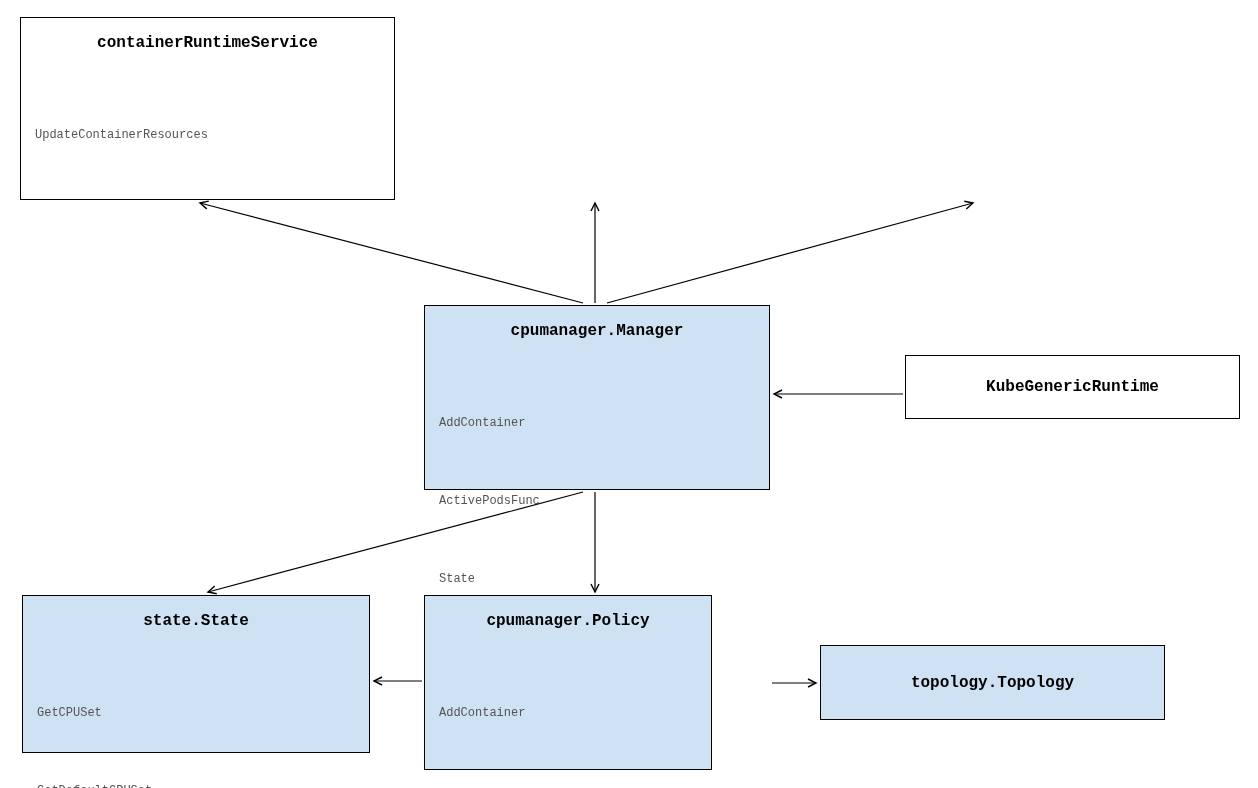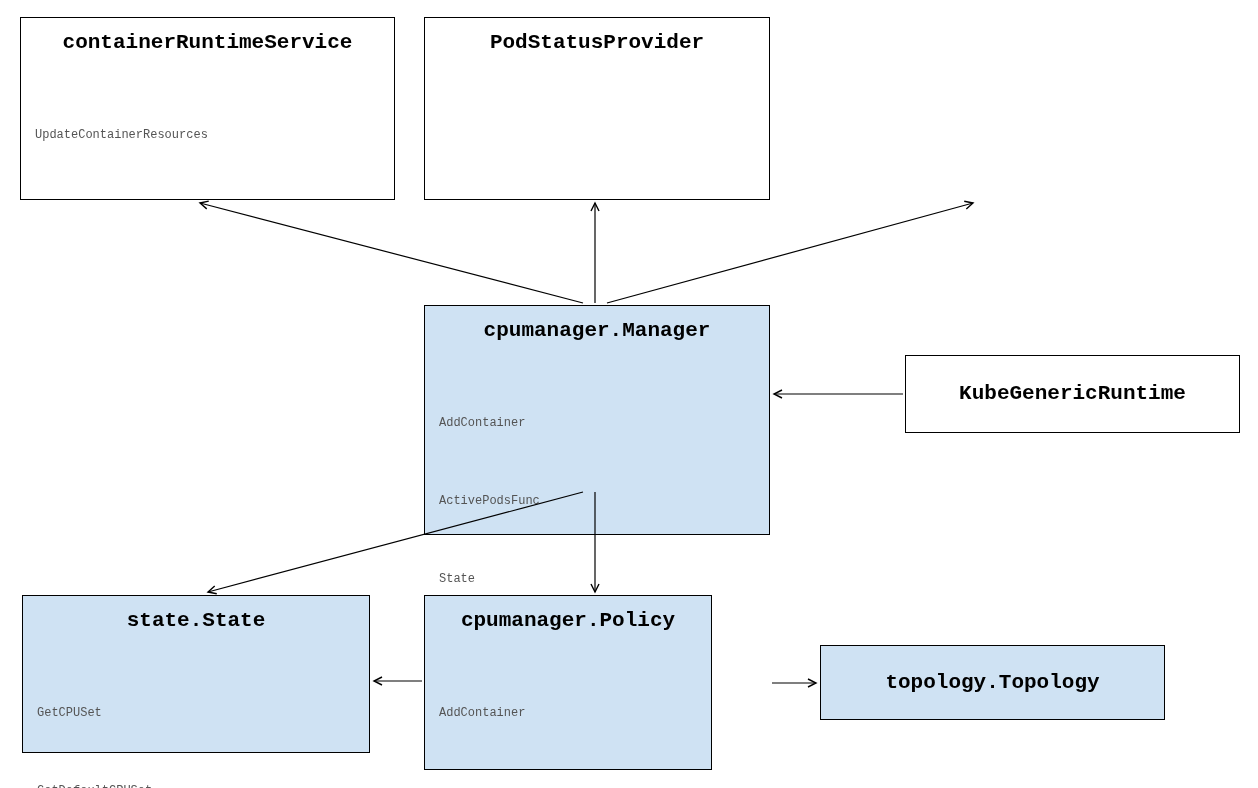--- a/index.html
+++ b/index.html
@@ -23,21 +23,21 @@
   .node{
     position:absolute;
     border:1px solid var(--node-border);
     background:var(--node-fill-plain);
   }
   .node.highlight{background:var(--node-fill-highlight);}
   .node-title{
     padding-top:14px;
     text-align:center;
     font-weight:bold;
-    font-size:21px;
+    font-size:16px;
     line-height:22px;
     color:var(--title-text);
     white-space:pre;
   }
   .node.center{display:flex;align-items:center;justify-content:center;}
   .node.center .node-title{padding-top:0;}
   .methods{
     margin-top:16px;
     padding:0 0 0 14px;
     font-size:12px;
@@ -54,35 +54,32 @@
 
 <div class="canvas">
 
   <div class="node" style="left:20px;top:17px;width:375px;height:183px">
     <div class="node-title">containerRuntimeService</div>
     <div class="methods">
       <div>UpdateContainerResources</div>
     </div>
   </div>
 
-  <div class="node" style="left:424px;top:17px;width:346px;height:183px">
-    <div class="node-title">PodStatusProvider</div>
-  </div>
 
 
-  <div class="node highlight" style="left:424px;top:305px;width:346px;height:230px">
+  <div class="node highlight" style="left:424px;top:305px;width:346px;height:185px">
     <div class="node-title">cpumanager.Manager</div>
     <div class="methods">
       <div>AddContainer</div>
       <div>ActivePodsFunc</div>
       <div>State</div>
     </div>
   </div>
 
-  <div class="node center" style="left:905px;top:355px;width:335px;height:78px">
+  <div class="node center" style="left:905px;top:355px;width:335px;height:64px">
     <div class="node-title">KubeGenericRuntime</div>
   </div>
 
   <div class="node highlight" style="left:22px;top:595px;width:348px;height:158px">
     <div class="node-title">state.State</div>
     <div class="methods">
       <div>GetCPUSet</div>
       <div>GetDefaultCPUSet</div>
       
       

